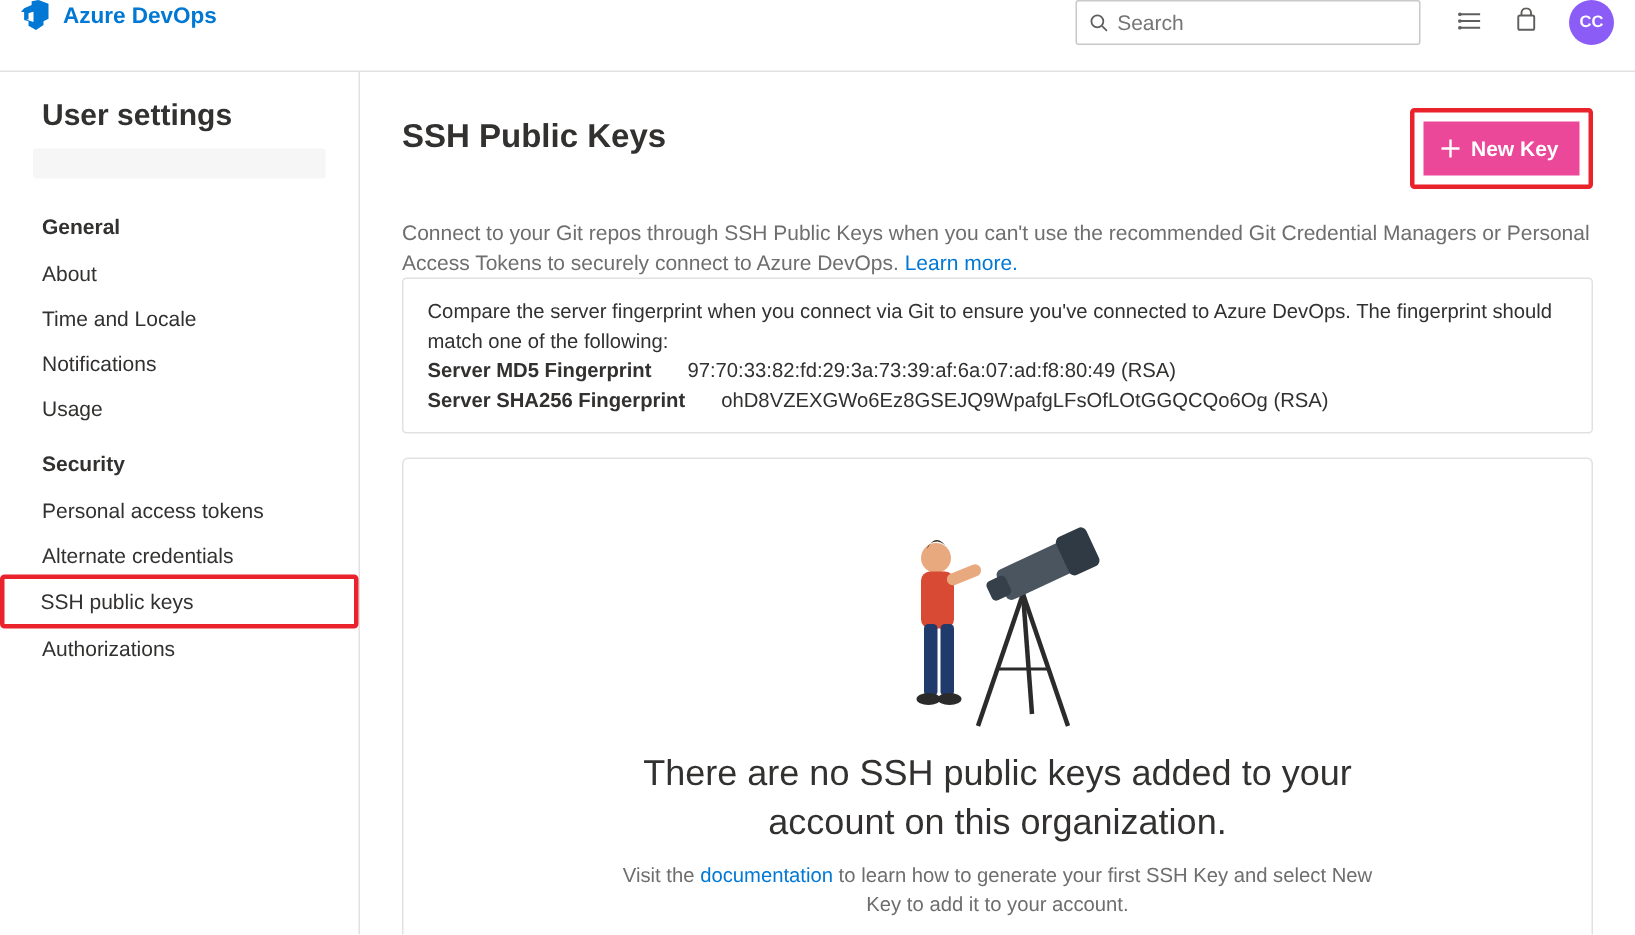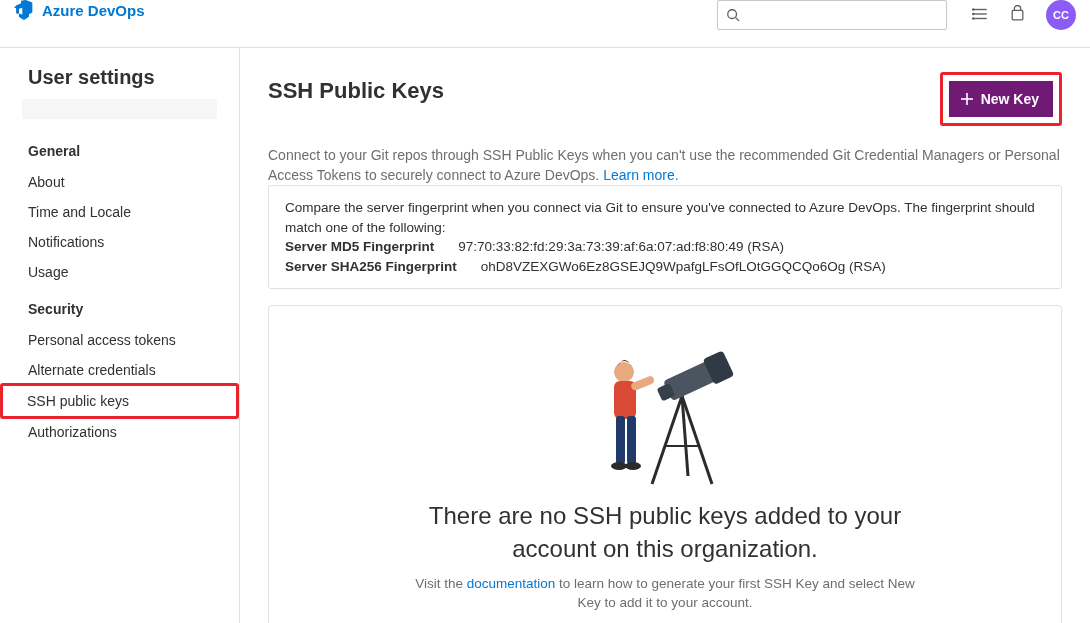--- a/index.html
+++ b/index.html
@@ -122,21 +122,21 @@
     font-weight: 600;
     color: #323130;
     padding-top: 6px;
   }
   .new-key-wrap {
     border: 3px solid #e9222b;
     border-radius: 3px;
     padding: 6px;
   }
   .new-key-btn {
-    background: #701a75;
+    background: #ec4899;
     color: #fff;
     border: none;
     height: 36px;
     padding: 0 14px 0 10px;
     font-size: 14px;
     font-weight: 600;
     display: flex;
     align-items: center;
     gap: 6px;
     cursor: pointer;
@@ -196,20 +196,21 @@
       <path d="M0 9.5l2.5-3 6-2.5V1L14 0l8 3v12l-4 2v3l-6 4-6-3.5V17l-3.5-1V9.5zm4 6l6 2V7l8-2v11l-4 2V8l-8 2.5v5z"></path>
     </svg>
     <span>Azure DevOps</span>
   </div>
   <div class="header-spacer"></div>
   <div class="search-box">
     <svg width="14" height="14" viewBox="0 0 16 16" fill="none" stroke="#605e5c" stroke-width="1.5">
       <circle cx="7" cy="7" r="5"></circle>
         <line x1="11" y1="11" x2="15" y2="15"></line>
     </svg>
+    <input type="text" placeholder="Search" style="">
   </div>
   <div class="header-icons">
     <span class="header-icon">
       <svg width="18" height="18" viewBox="0 0 16 16" fill="none" stroke="#605e5c" stroke-width="1.2">
         <line x1="2" y1="4" x2="14" y2="4"></line>
           <line x1="2" y1="8" x2="14" y2="8"></line>
           <line x1="2" y1="12" x2="14" y2="12"></line>
         <circle cx="2" cy="4" r="0.5" fill="#605e5c"></circle>
           <circle cx="2" cy="8" r="0.5" fill="#605e5c"></circle>
           <circle cx="2" cy="12" r="0.5" fill="#605e5c"></circle>

